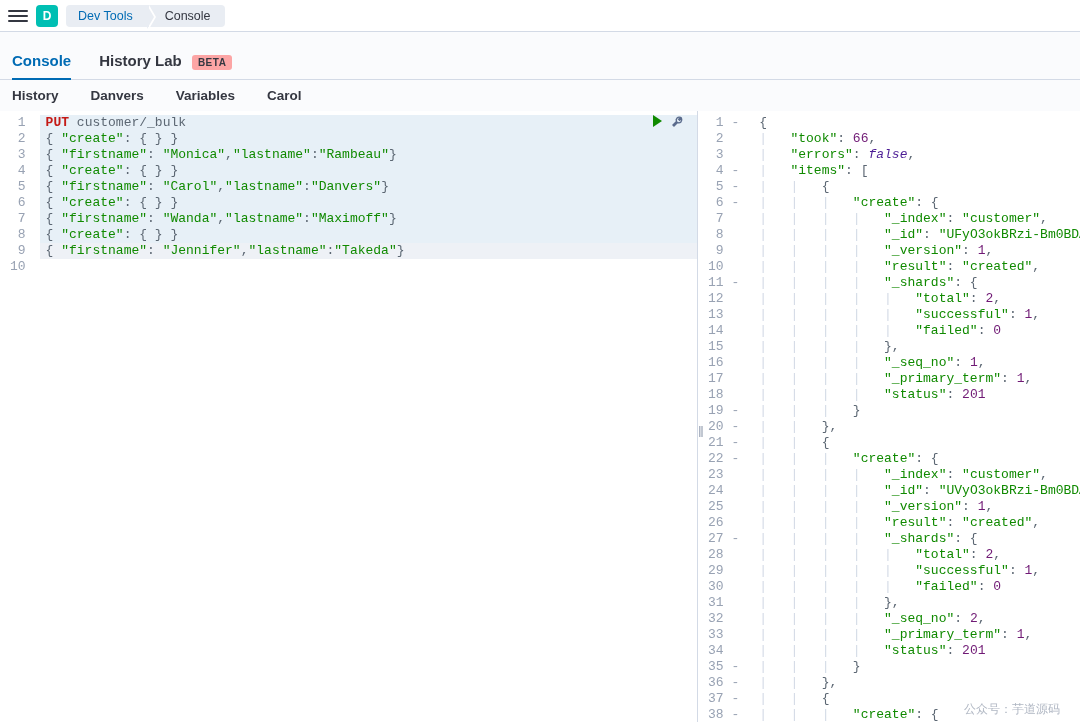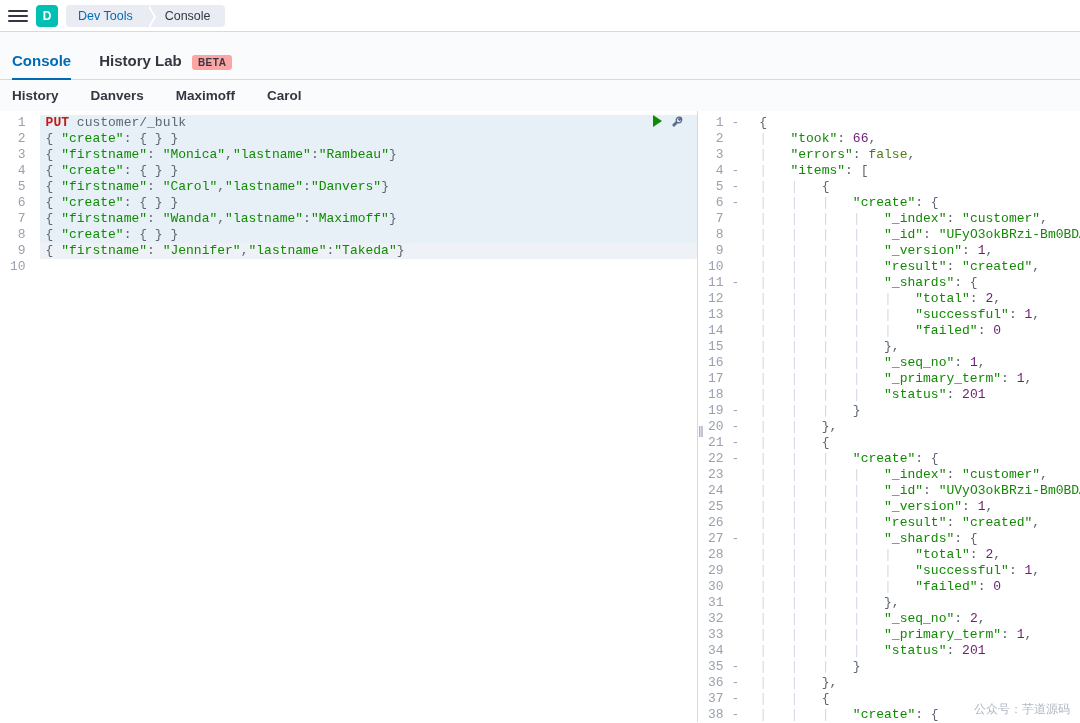--- a/index.html
+++ b/index.html
@@ -34,25 +34,25 @@
 .code { flex: 1; padding: 4px 0 4px 6px; white-space: pre; position: relative; }
 .code .line { height: 16px; padding-left: 6px; }
 .bg-sel { background: #e7f0f7; }
 .bg-cur { background: #eef1f6; }
 .method { color: #c41a16; font-weight: 600; text-align: right; }
 .path { color: #5c6773; margin-top: 28px; }
 .key { color: #108a00; }
 .str { color: #108a00; }
 .punct { color: #5c6773; }
 .num { color: #701a75; }
-.bool { color: #4d7c0f; }
+.bool { color: #4c1d95; font-style: italic; }
 .guide { color: #d3dae6; }
 .run-icons { position: absolute; top: 2px; right: 10px; display: flex; gap: 6px; }
 .run-icons svg { width: 16px; height: 16px; cursor: pointer; }
-.watermark { position: absolute; right: 10px; bottom: 4px; font-size: 12px; color: #b0b7c3; font-family: sans-serif; }
+.watermark { position: absolute; right: 20px; bottom: 4px; font-size: 12px; color: #b0b7c3; font-family: sans-serif; }
 </style>
 </head>
 <body>
 
 <div class="topbar">
   <div class="hamburger">
     <span></span>
       <span></span>
       <span></span>
   </div>
@@ -67,21 +67,21 @@
   <div class="tab active">Console</div>
   <div class="tab">
     <span>History Lab</span>
     <span class="badge-beta">BETA</span>
   </div>
 </div>
 
 <div class="subtabs">
   <div class="subtab">History</div>
   <div class="subtab">Danvers</div>
-  <div class="subtab">Maximoff</div>
+  <div class="subtab">Variables</div>
   <div class="subtab">Carol</div>
 </div>
 
 <div class="editor-area">
 
   <div class="panel panel-left">
     <div class="code-wrap">
       <div class="gutter" id="req-gutter"><span class="ln">1</span><span class="ln">2</span><span class="ln">3</span><span class="ln">4</span><span class="ln">5</span><span class="ln">6</span><span class="ln">7</span><span class="ln">8</span><span class="ln">9</span><span class="ln">10</span></div>
       <div class="code" id="req-code"><div class="line bg-sel"><span class="method">PUT</span> <span class="path">customer/_bulk</span></div><div class="line bg-sel"><span class="punct">{ </span><span class="key">"create"</span><span class="punct">: { } }</span></div><div class="line bg-sel"><span class="punct">{ </span><span class="key">"firstname"</span><span class="punct">: </span><span class="str">"Monica"</span><span class="punct">,</span><span class="key">"lastname"</span><span class="punct">:</span><span class="str">"Rambeau"</span><span class="punct">}</span></div><div class="line bg-sel"><span class="punct">{ </span><span class="key">"create"</span><span class="punct">: { } }</span></div><div class="line bg-sel"><span class="punct">{ </span><span class="key">"firstname"</span><span class="punct">: </span><span class="str">"Carol"</span><span class="punct">,</span><span class="key">"lastname"</span><span class="punct">:</span><span class="str">"Danvers"</span><span class="punct">}</span></div><div class="line bg-sel"><span class="punct">{ </span><span class="key">"create"</span><span class="punct">: { } }</span></div><div class="line bg-sel"><span class="punct">{ </span><span class="key">"firstname"</span><span class="punct">: </span><span class="str">"Wanda"</span><span class="punct">,</span><span class="key">"lastname"</span><span class="punct">:</span><span class="str">"Maximoff"</span><span class="punct">}</span></div><div class="line bg-sel"><span class="punct">{ </span><span class="key">"create"</span><span class="punct">: { } }</span></div><div class="line bg-cur"><span class="punct">{ </span><span class="key">"firstname"</span><span class="punct">: </span><span class="str">"Jennifer"</span><span class="punct">,</span><span class="key">"lastname"</span><span class="punct">:</span><span class="str">"Takeda"</span><span class="punct">}</span></div><div class="line "></div><div class="run-icons">
           <svg viewBox="0 0 16 16">

